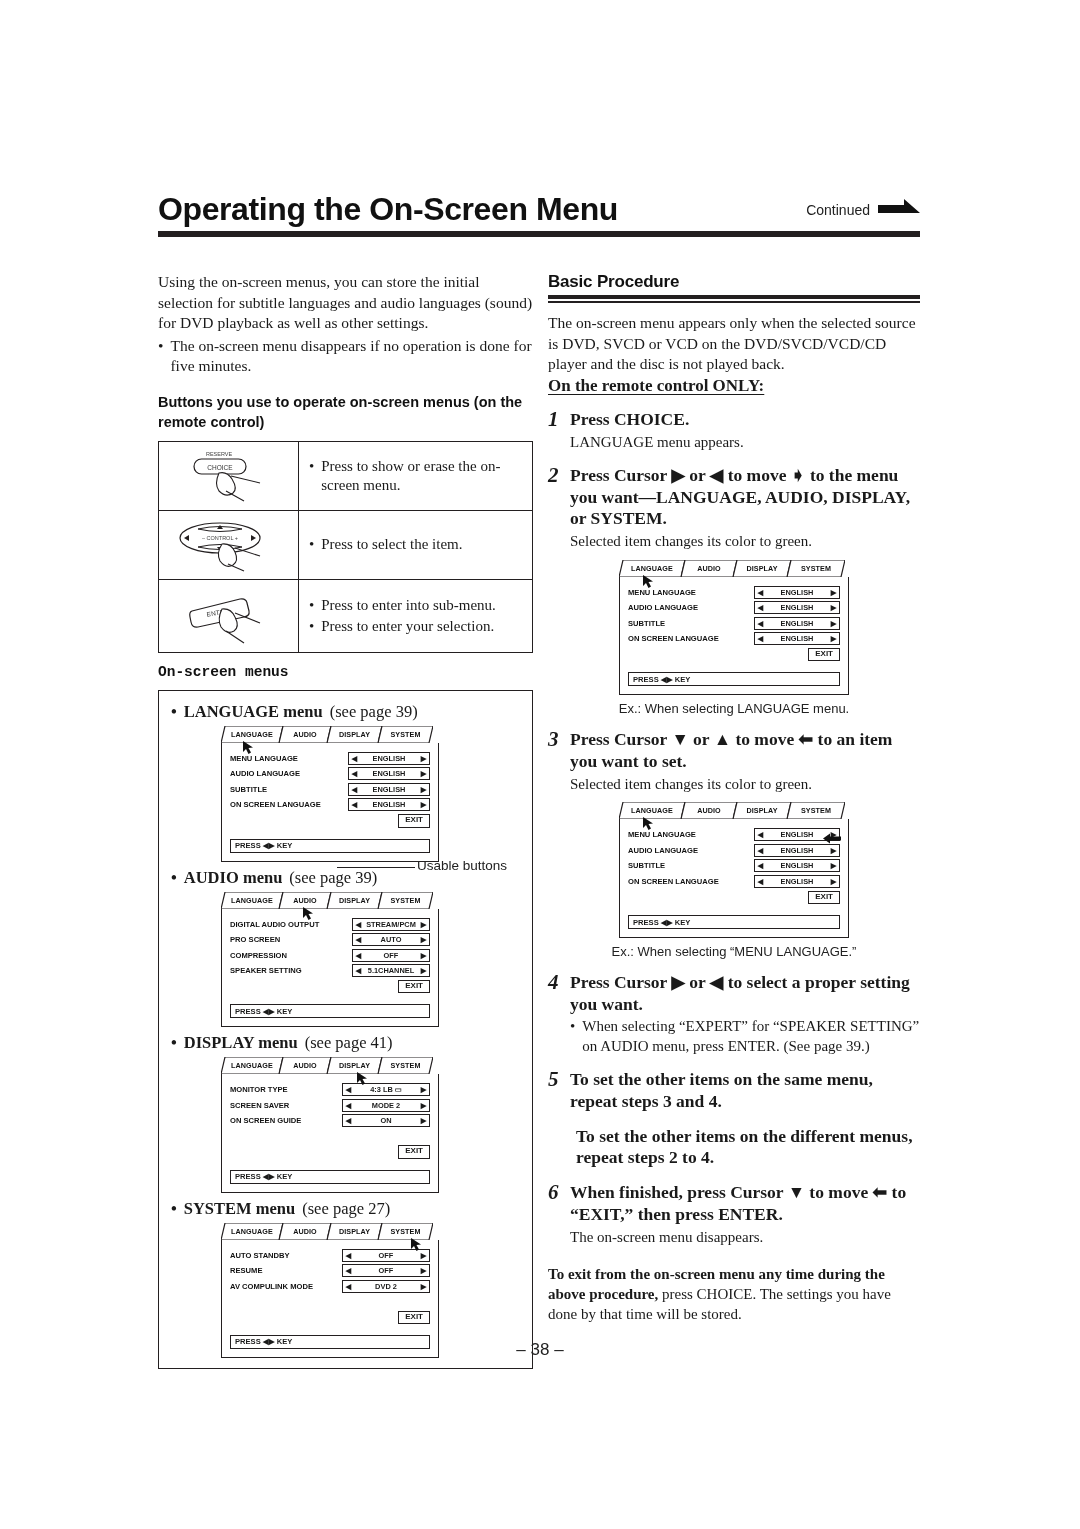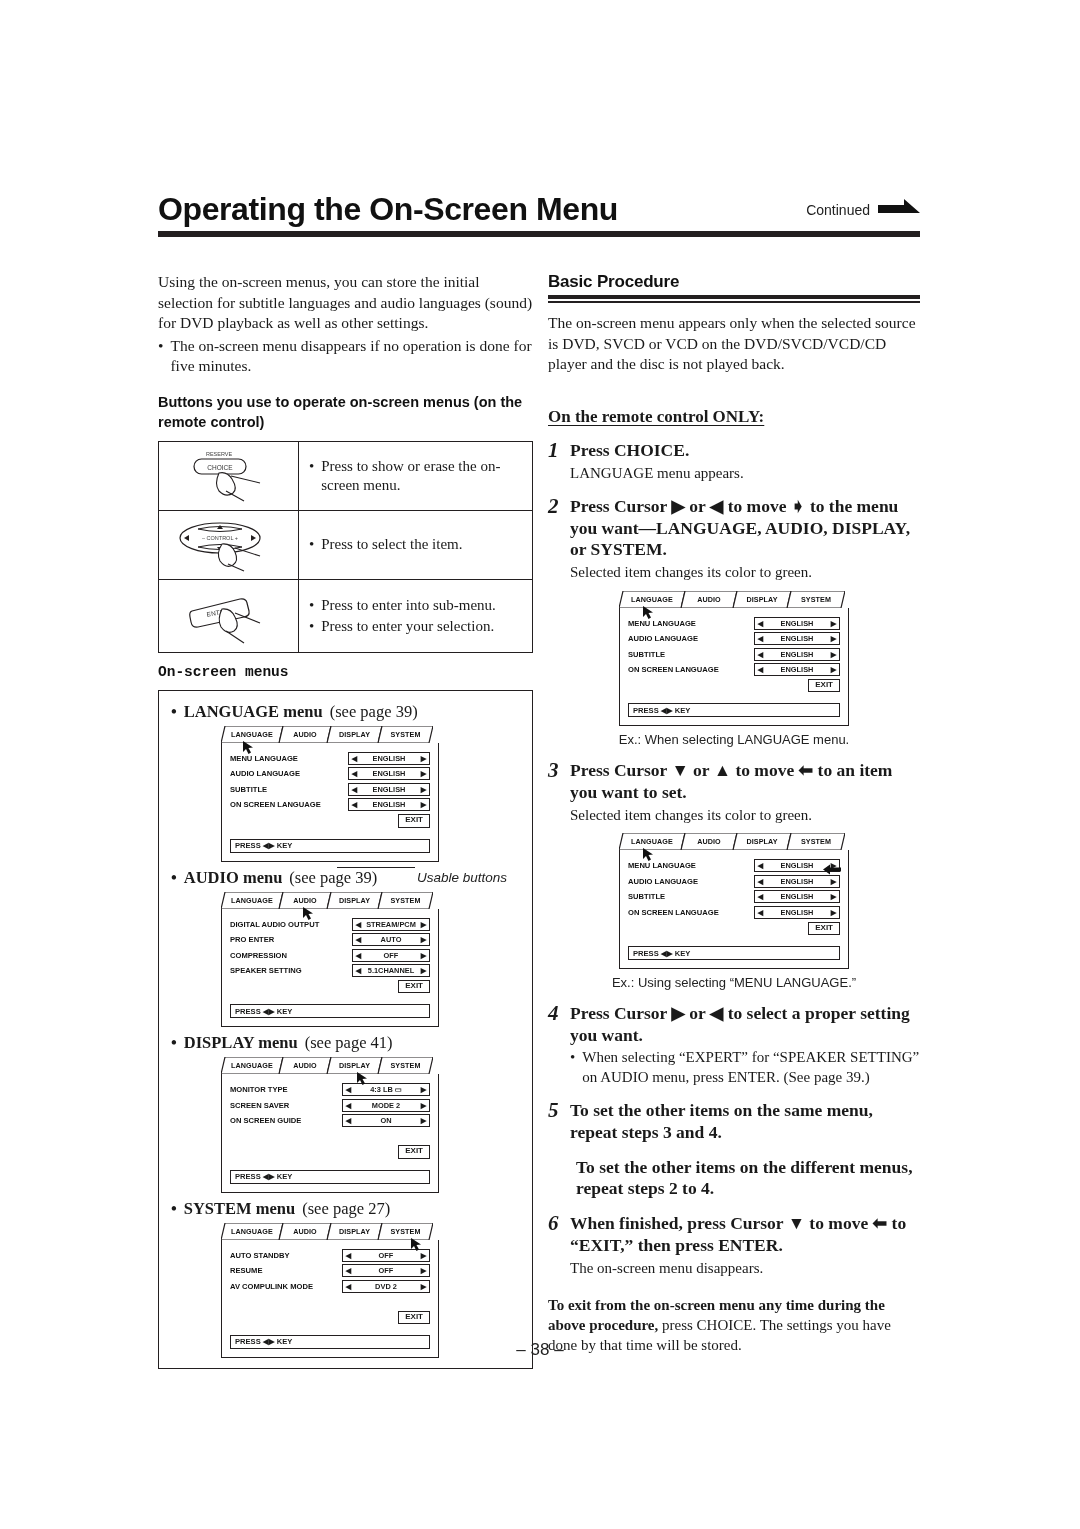--- a/index.html
+++ b/index.html
@@ -301,21 +301,21 @@
             </div>
             <div class="exit-row">
               <span class="exit-btn">EXIT</span>
             </div>
             <div class="press-row">
               <div class="press-box">PRESS ◀▶ KEY</div>
             </div>
           </div>
         </div>
         <div class="usable-line" style="left:168px;top:141px;width:78px;"></div>
-        <div class="usable-lbl" style="left:248px;top:144px;font-style:italic;">Usable buttons</div>
+        <div class="usable-lbl" style="left:248px;top:132px;">Usable buttons</div>
       </div>
 
       <div class="osd-caption" style="margin-top:6px;">
         <span>•</span>
         <span>AUDIO menu</span>
         <span class="reg">(see page 39)</span>
       </div>
       <div class="osd">
         <div class="tabs">
           <div class="tab" style="width:62px;">
@@ -350,21 +350,21 @@
           <div class="rows">
             <div class="row">
               <span class="lab">DIGITAL AUDIO OUTPUT</span>
               <span class="val" style="width:78px;">
                 <span>◀</span>
                 <span class="tx">STREAM/PCM</span>
                 <span>▶</span>
               </span>
             </div>
             <div class="row">
-              <span class="lab">PRO ENTER</span>
+              <span class="lab">PRO SCREEN</span>
               <span class="val" style="width:78px;">
                 <span>◀</span>
                 <span class="tx">AUTO</span>
                 <span>▶</span>
               </span>
             </div>
             <div class="row">
               <span class="lab">COMPRESSION</span>
               <span class="val" style="width:78px;">
                 <span>◀</span>
@@ -538,21 +538,21 @@
   <div class="col-right">
 
     <div class="sec-head">Basic Procedure</div>
     <div class="dbl-rule">
       <div class="r1"></div>
         <div class="r2"></div>
     </div>
 
     <div class="body-text" style="margin-top:10px;">The on-screen menu appears only when the selected source is DVD, SVCD or VCD on the DVD/SVCD/VCD/CD player and the disc is not played back.</div>
 
-    <div class="sub-head-ul" style="margin-top:32px;">On the remote control ONLY:</div>
+    <div class="sub-head-ul" style="margin-top:1px;">On the remote control ONLY:</div>
 
     <div class="step">
       <div class="num">1</div>
       <div class="stxt">
         <div class="step-title">Press CHOICE.</div>
         <div class="step-note">LANGUAGE menu appears.</div>
       </div>
     </div>
 
     <div class="step">
@@ -719,21 +719,21 @@
           </div>
           <div class="exit-row">
             <span class="exit-btn">EXIT</span>
           </div>
           <div class="press-row">
             <div class="press-box">PRESS ◀▶ KEY</div>
           </div>
         </div>
       </div>
     </div>
-    <div class="ex-cap" style="text-align:center;">Ex.: Using selecting “MENU LANGUAGE.”</div>
+    <div class="ex-cap" style="text-align:center;">Ex.: When selecting “MENU LANGUAGE.”</div>
 
     <div class="step">
       <div class="num">4</div>
       <div class="stxt">
         <div class="step-title">Press Cursor ▶ or ◀ to select a proper setting you want.</div>
         <div class="step-note">
           <div class="bl">
             <span>•</span>
             <span>When selecting “EXPERT” for “SPEAKER SETTING” on AUDIO menu, press ENTER. (See page 39.)</span>
           </div>

